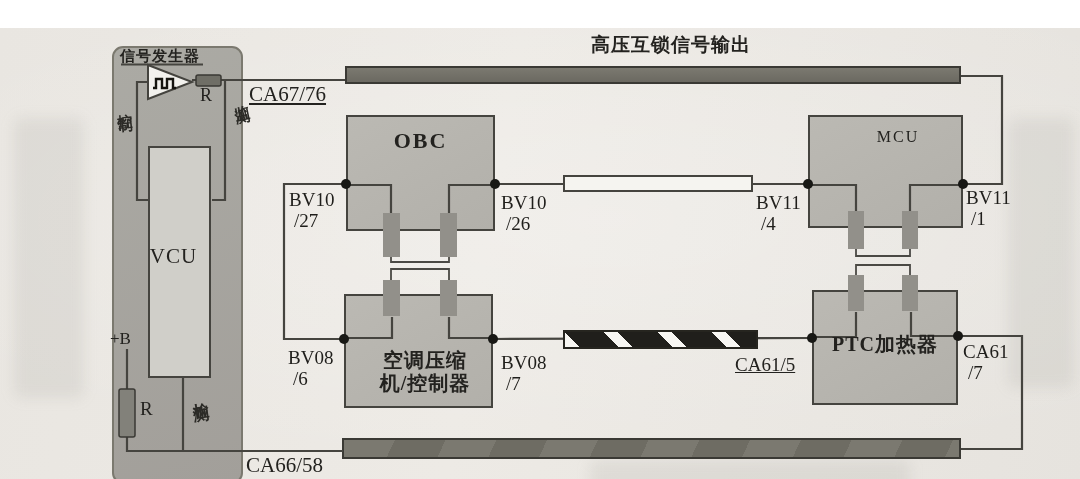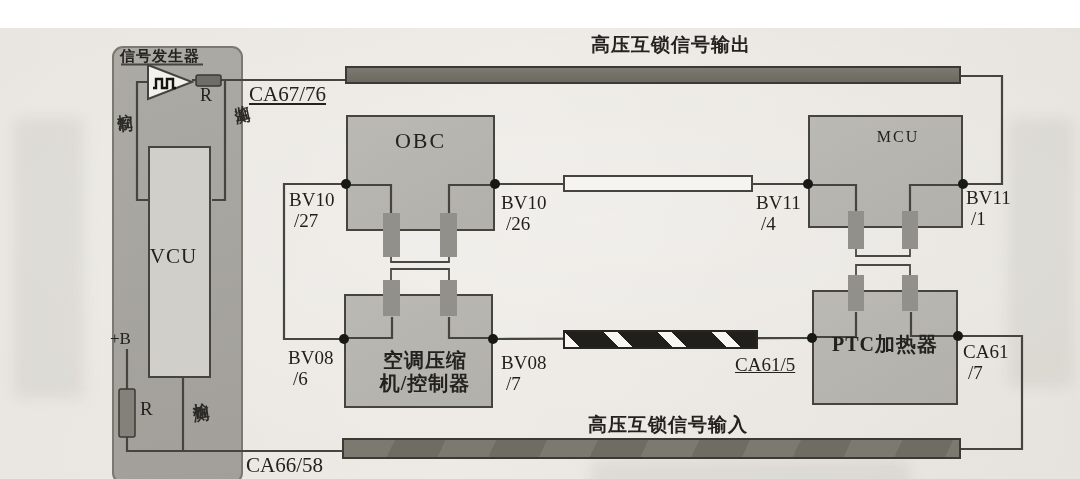--- a/index.html
+++ b/index.html
@@ -136,23 +136,22 @@
   <div class="lbl cn" style="left:120px; top:21px; font-size:15px;">信号发生器</div>
   <div class="lbl" style="left:200px; top:58px; font-size:18px;">R</div>
   <div class="lbl vtext" style="left:114px; top:74px; transform:rotate(-6deg);">控制</div>
   <div class="lbl vtext" style="left:229px; top:66px; transform:rotate(-12deg);">监测</div>
   <div class="lbl c" style="left:142px; top:217px; width:63px; font-size:21px; letter-spacing:1px;">VCU</div>
   <div class="lbl" style="left:110px; top:302px; font-size:17px;">+B</div>
   <div class="lbl" style="left:140px; top:371px; font-size:19px;">R</div>
   <div class="lbl vtext" style="left:189px; top:362px; font-size:16px; transform:rotate(-8deg);">检测</div>
 
   <div class="lbl cn c" style="left:556px; top:7px; width:230px; font-size:19px;">高压互锁信号输出</div>
-  <div class="lbl cn c" style="left:553px; top:387px; width:230px; font-size:19px;">高压互锁信号输入</div>
 
-  <div class="lbl c" style="left:346px; top:101px; width:149px; font-size:22px; letter-spacing:2px;">OBC</div>
+  <div class="lbl c" style="left:346px; top:101px; width:149px; font-size:22px; letter-spacing:2px;font-weight:bold;">OBC</div>
   <div class="lbl c" style="left:808px; top:101px; width:180px; font-size:16px; letter-spacing:2px;text-align:center;">MCU</div>
   <div class="lbl cn c" style="left:344px; top:321px; width:162px; font-size:20px; line-height:23px; white-space:normal;">
     <span style="display:block;">空调压缩</span>
     <span style="display:block;">机/控制器</span>
   </div>
   <div class="lbl cn c" style="left:812px; top:306px; width:146px; font-size:20px;">PTC加热器</div>
 
   <div class="lbl" style="left:249px; top:55px; font-size:21px;text-decoration:underline;">CA67/76</div>
   <div class="lbl" style="left:246px; top:426px; font-size:21px;">CA66/58</div>
 

